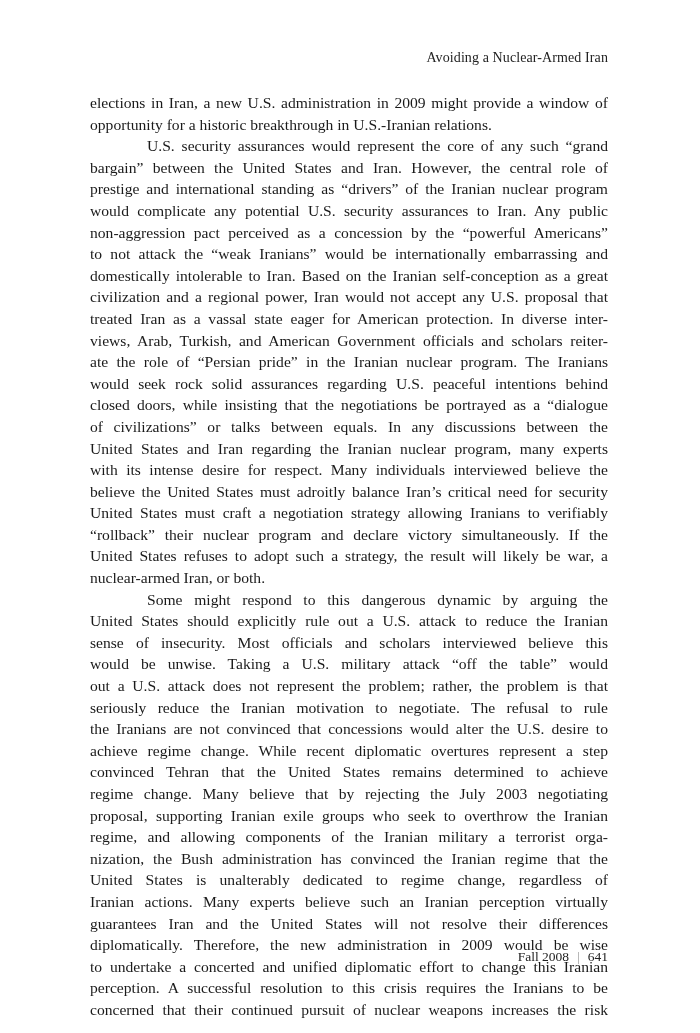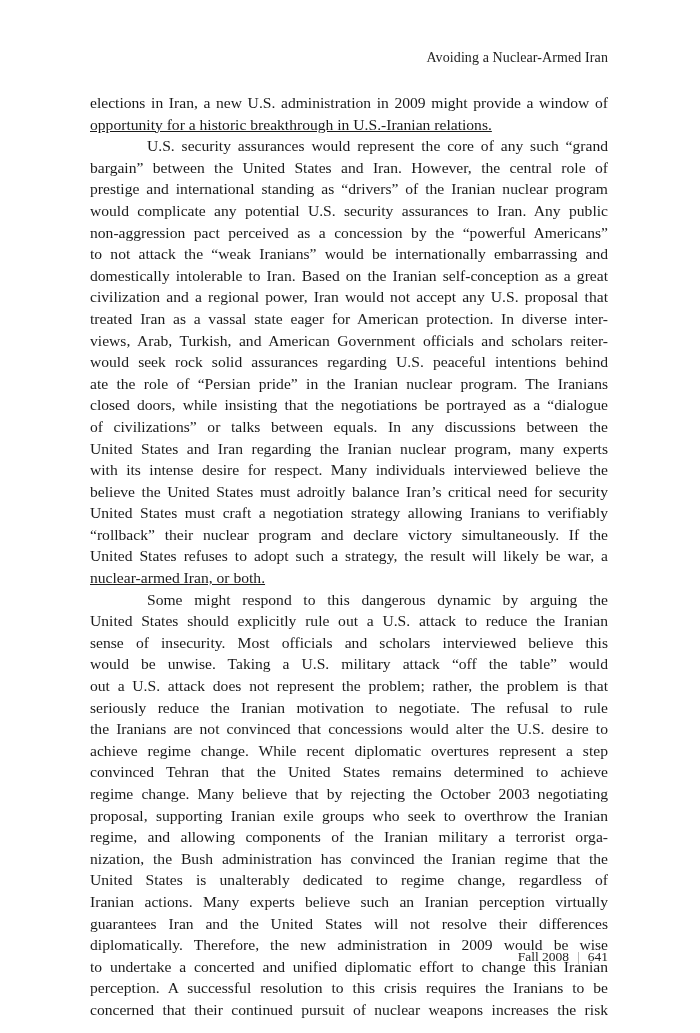--- a/index.html
+++ b/index.html
@@ -11,21 +11,21 @@
     position: absolute; right: 92px; top: 50px;
     font-size: 14px; letter-spacing: 0.1px; color: #222;
   }
   .body-text {
     position: absolute; left: 90px; top: 92px; width: 518px;
   }
   .line {
     display: block; height: 21.6px; line-height: 21.6px; font-size: 15.6px;
     white-space: nowrap; text-align: justify; text-align-last: justify;
   }
-  .line.last { text-align-last: left; text-decoration: underline; }
+  .line.last { text-align-last: left; }
   .line.indent { padding-left: 57px; }
   .footer {
     position: absolute; right: 92px; top: 949px; font-size: 13.5px; color: #222;
   }
   .footer .sep { color: #999; margin: 0 8px; }
 </style>
 </head>
 <body>
 
 <div class="running-head">Avoiding a Nuclear-Armed Iran</div>
@@ -36,41 +36,41 @@
     <span class="line indent">U.S. security assurances would represent the core of any such “grand</span>
     <span class="line">bargain” between the United States and Iran. However, the central role of</span>
     <span class="line">prestige and international standing as “drivers” of the Iranian nuclear program</span>
     <span class="line">would complicate any potential U.S. security assurances to Iran. Any public</span>
     <span class="line">non-aggression pact perceived as a concession by the “powerful Americans”</span>
     <span class="line">to not attack the “weak Iranians” would be internationally embarrassing and</span>
     <span class="line">domestically intolerable to Iran. Based on the Iranian self-conception as a great</span>
     <span class="line">civilization and a regional power, Iran would not accept any U.S. proposal that</span>
     <span class="line">treated Iran as a vassal state eager for American protection. In diverse inter-</span>
     <span class="line">views, Arab, Turkish, and American Government officials and scholars reiter-</span>
+    <span class="line">ate the role of “Persian pride” in the Iranian nuclear program. The Iranians</span>
     <span class="line">would seek rock solid assurances regarding U.S. peaceful intentions behind</span>
-    <span class="line">ate the role of “Persian pride” in the Iranian nuclear program. The Iranians</span>
     <span class="line">closed doors, while insisting that the negotiations be portrayed as a “dialogue</span>
     <span class="line">of civilizations” or talks between equals. In any discussions between the</span>
     <span class="line">United States and Iran regarding the Iranian nuclear program, many experts</span>
     <span class="line">with its intense desire for respect. Many individuals interviewed believe the</span>
     <span class="line">believe the United States must adroitly balance Iran’s critical need for security</span>
     <span class="line">United States must craft a negotiation strategy allowing Iranians to verifiably</span>
     <span class="line">“rollback” their nuclear program and declare victory simultaneously. If the</span>
     <span class="line">United States refuses to adopt such a strategy, the result will likely be war, a</span>
     <span class="line last">nuclear-armed Iran, or both.</span>
     <span class="line indent">Some might respond to this dangerous dynamic by arguing the</span>
     <span class="line">United States should explicitly rule out a U.S. attack to reduce the Iranian</span>
     <span class="line">sense of insecurity. Most officials and scholars interviewed believe this</span>
     <span class="line">would be unwise. Taking a U.S. military attack “off the table” would</span>
     <span class="line">out a U.S. attack does not represent the problem; rather, the problem is that</span>
     <span class="line">seriously reduce the Iranian motivation to negotiate. The refusal to rule</span>
     <span class="line">the Iranians are not convinced that concessions would alter the U.S. desire to</span>
     <span class="line">achieve regime change. While recent diplomatic overtures represent a step</span>
     <span class="line">convinced Tehran that the United States remains determined to achieve</span>
-    <span class="line">regime change. Many believe that by rejecting the October 2003 negotiating</span>
+    <span class="line">regime change. Many believe that by rejecting the July 2003 negotiating</span>
     <span class="line">proposal, supporting Iranian exile groups who seek to overthrow the Iranian</span>
     <span class="line">regime, and allowing components of the Iranian military a terrorist orga-</span>
     <span class="line">nization, the Bush administration has convinced the Iranian regime that the</span>
     <span class="line">United States is unalterably dedicated to regime change, regardless of</span>
     <span class="line">Iranian actions. Many experts believe such an Iranian perception virtually</span>
     <span class="line">guarantees Iran and the United States will not resolve their differences</span>
     <span class="line">diplomatically. Therefore, the new administration in 2009 would be wise</span>
     <span class="line">to undertake a concerted and unified diplomatic effort to change this Iranian</span>
     <span class="line">perception. A successful resolution to this crisis requires the Iranians to be</span>
     <span class="line">concerned that their continued pursuit of nuclear weapons increases the risk</span>

